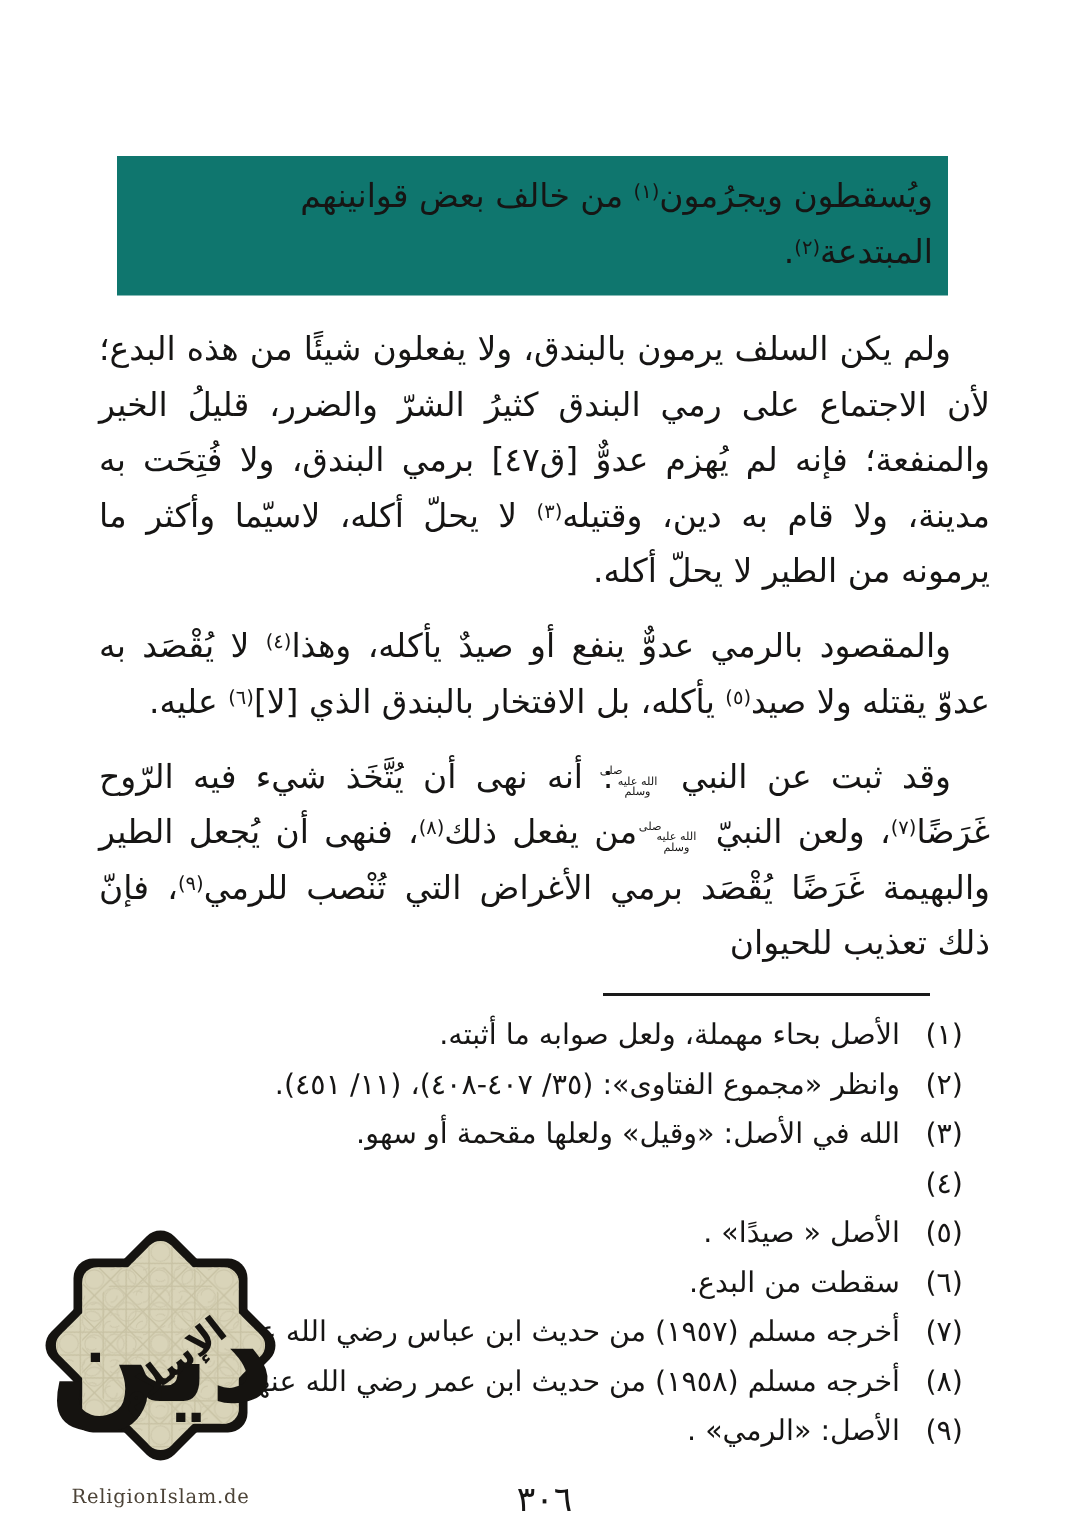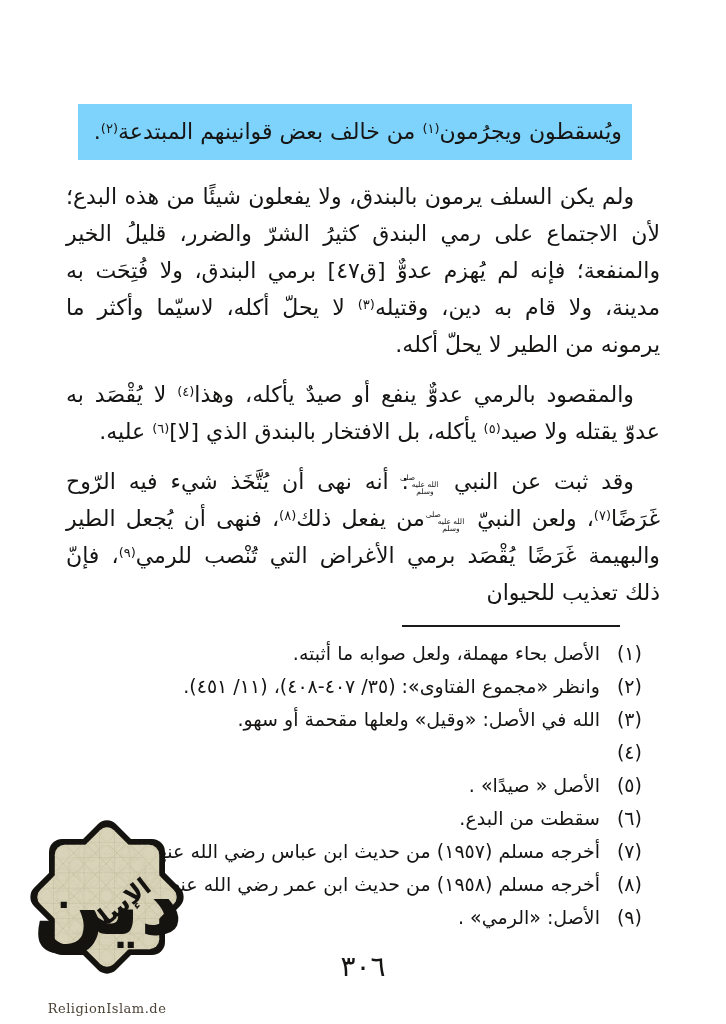--- a/index.html
+++ b/index.html
@@ -42,42 +42,42 @@
   .fn-row{
     display:flex;
     padding-right:18px;
     font-size:19px;line-height:33px;
     text-align:right;
   }
   .fn-num{flex:0 0 42px;}
   .fn-text{flex:1;}
   .page-number{
     text-align:center;
-    font-size:28px;
+    font-size:23px;
     margin-top:16px;
     letter-spacing:2px;
   }
   .logo{
     position:absolute;left:22px;top:812px;width:170px;
   }
   .logo-caption{
     width:170px;text-align:center;
     font-family:"DejaVu Serif",serif;
     font-size:13px;color:#4c4337;
-    margin-top:15px;letter-spacing:0.5px;
+    margin-top:5px;letter-spacing:0.5px;
   }
 </style>
 </head>
 <body>
 
 <div class="page">
 
   <div class="content">
 
-    <div class="highlight-block" style="background: #7dd3fc;"><span>ويُسقطون ويجرُمون</span><sup class="fnref">(١)</sup><span> من خالف بعض قوانينهم المبتدعة</span><sup class="fnref">(٢)</sup><span>.</span></div>
+    <div class="highlight-block" style="background: #0f766e; padding-left: 37px;"><span>ويُسقطون ويجرُمون</span><sup class="fnref">(١)</sup><span> من خالف بعض قوانينهم المبتدعة</span><sup class="fnref">(٢)</sup><span>.</span></div>
 
     <div id="paragraphs">
         <div class="para"><span>ولم يكن السلف يرمون بالبندق، ولا يفعلون شيئًا من هذه البدع؛ لأن الاجتماع على رمي البندق كثيرُ الشرّ والضرر، قليلُ الخير والمنفعة؛ فإنه لم يُهزم عدوٌّ [ق٤٧] برمي البندق، ولا فُتِحَت به مدينة، ولا قام به دين، وقتيله</span><sup class="fnref">(٣)</sup><span> لا يحلّ أكله، لاسيّما وأكثر ما يرمونه من الطير لا يحلّ أكله.</span></div>
         <div class="para"><span>والمقصود بالرمي عدوٌّ ينفع أو صيدٌ يأكله، وهذا</span><sup class="fnref">(٤)</sup><span> لا يُقْصَد به عدوّ يقتله ولا صيد</span><sup class="fnref">(٥)</sup><span> يأكله، بل الافتخار بالبندق الذي [لا]</span><sup class="fnref">(٦)</sup><span> عليه.</span></div>
         <div class="para"><span>وقد ثبت عن النبي </span><span class="saw">صلى الله عليه وسلم</span><span>: أنه نهى أن يُتَّخَذ شيء فيه الرّوح غَرَضًا</span><sup class="fnref">(٧)</sup><span>، ولعن النبيّ </span><span class="saw">صلى الله عليه وسلم</span><span> من يفعل ذلك</span><sup class="fnref">(٨)</sup><span>، فنهى أن يُجعل الطير والبهيمة غَرَضًا يُقْصَد برمي الأغراض التي تُنْصب للرمي</span><sup class="fnref">(٩)</sup><span>، فإنّ ذلك تعذيب للحيوان</span></div>
       </div>
 
     <div class="footnote-sep"></div>
 
     <div id="footnotes">

